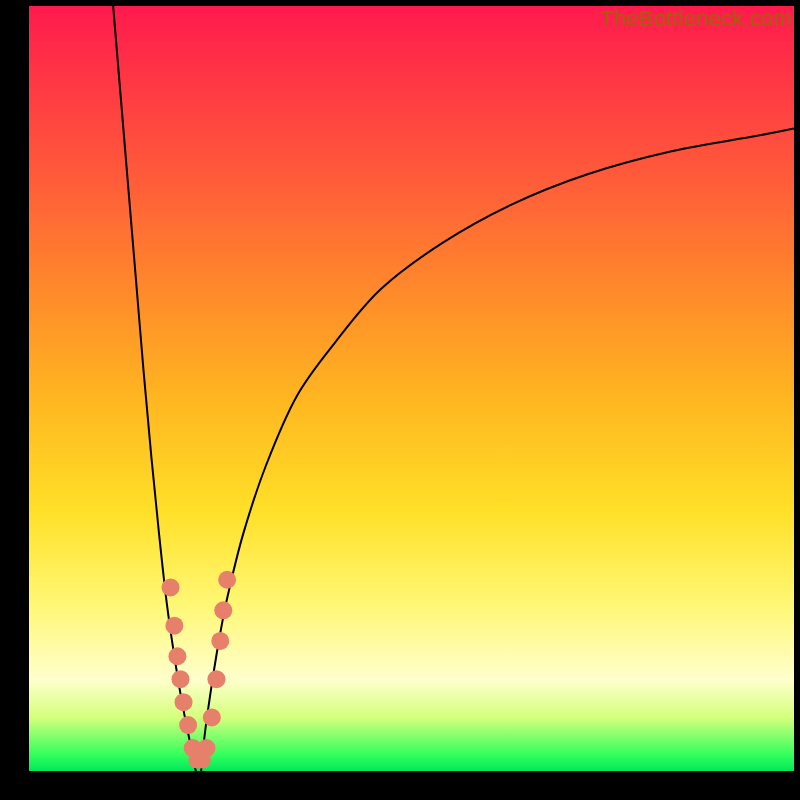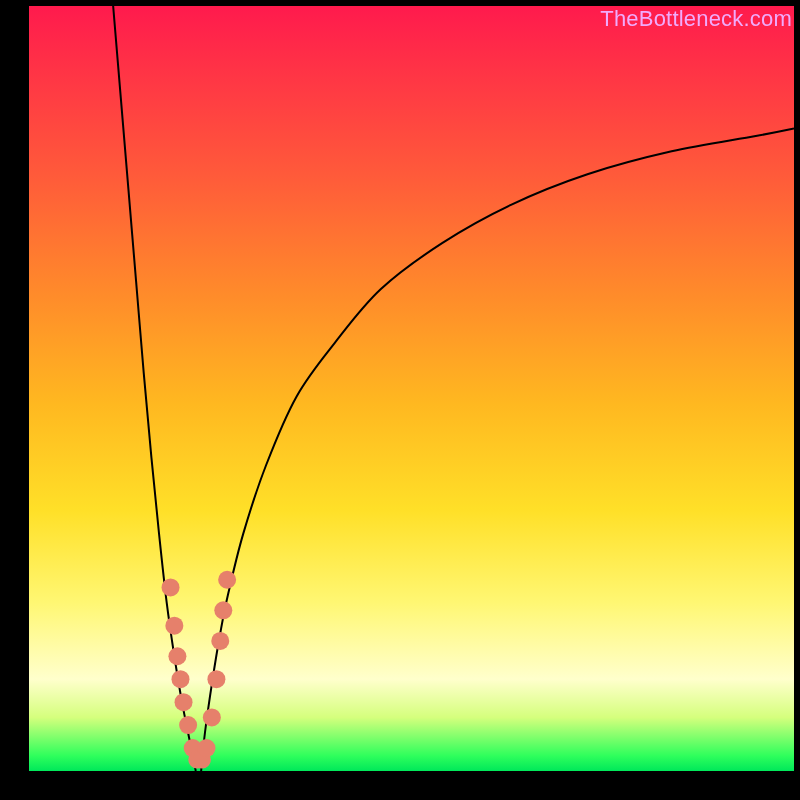--- a/index.html
+++ b/index.html
@@ -45,21 +45,21 @@
     );
   }
   svg.curves {
     position: absolute;
     inset: 0;
   }
   .watermark {
     position: absolute;
     top: 6px;
     right: 8px;
-    color: #f0abfc;
+    color: #a16207;
     font-size: 22px;
     letter-spacing: 0.2px;
     font-weight: 500;
   }
   .beads circle {
     fill: #e6806b;
     stroke: none;
   }
   .curve {
     fill: none;

